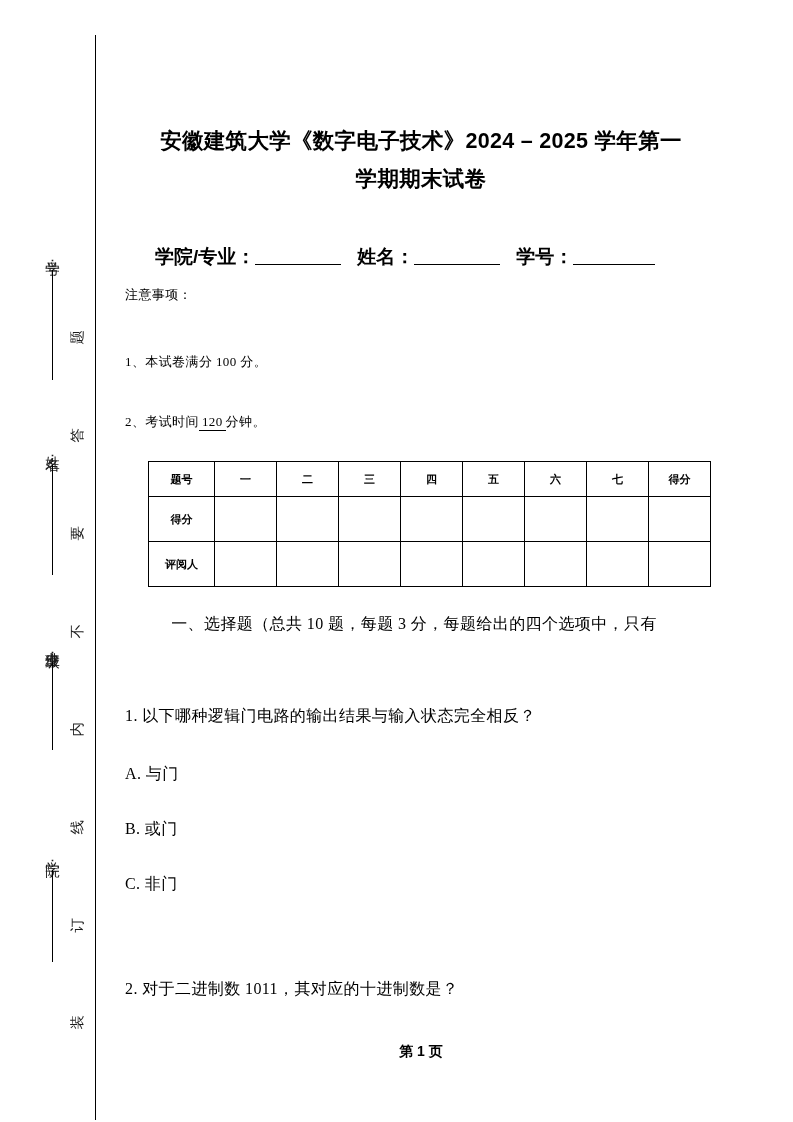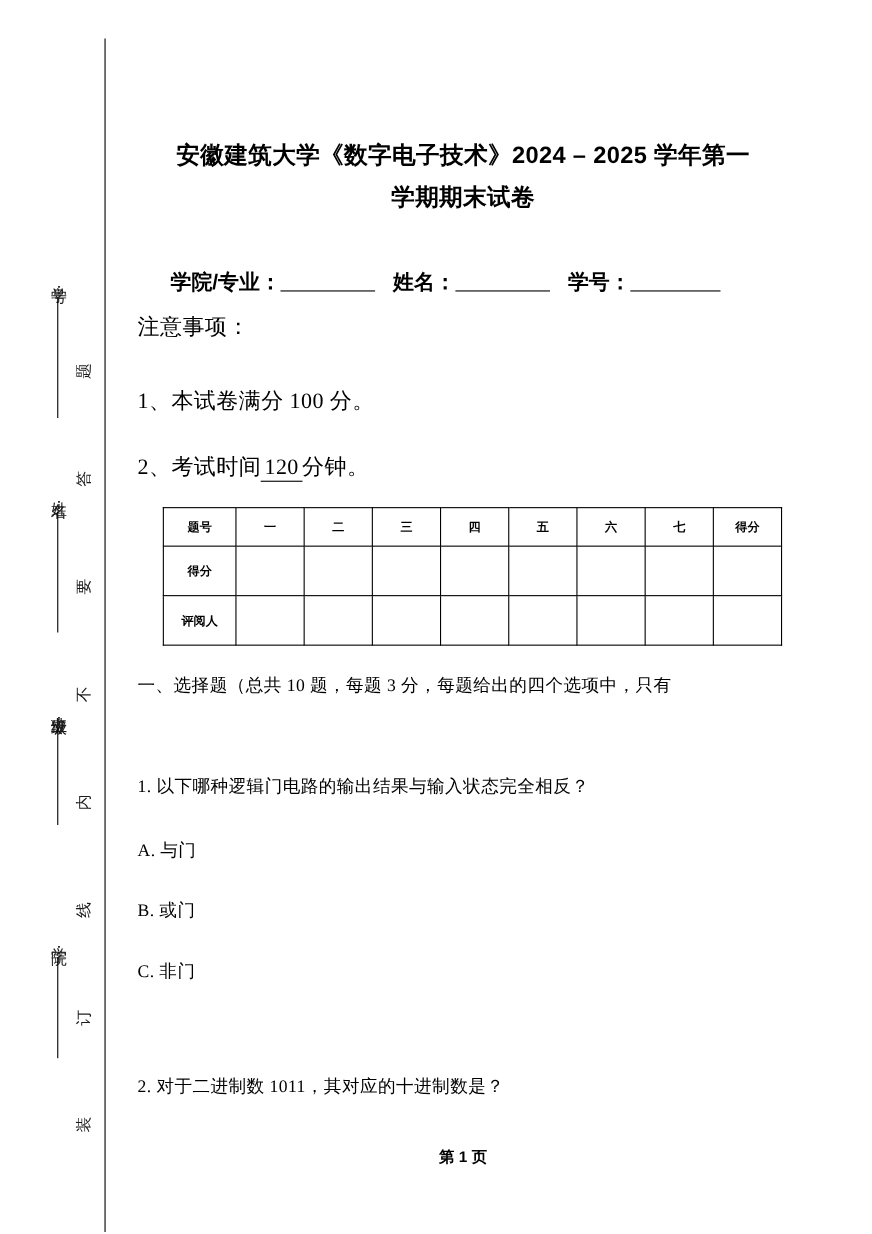--- a/index.html
+++ b/index.html
@@ -123,21 +123,21 @@
     height: 14px;
     vertical-align: -2px;
   }
   .bw-long { width: 86px; }
   .bw-mid  { width: 82px; }
   .gap-sm  { display: inline-block; width: 16px; }
 
   .note-line {
     position: absolute;
     left: 0;
-    font-size: 20px;
+    font-size: 13px;
     line-height: 1;
     letter-spacing: 0.4px;
   }
   #note-head  { top: 288px; }
   #note-1     { top: 355px; }
   #note-2     { top: 415px; }
   .inline-ul {
     border-bottom: 1.2px solid #000;
     padding: 0 3px 1px 3px;
   }
@@ -167,21 +167,21 @@
 
   
   .q-block {
     position: absolute;
     left: 0;
     width: 578px;
     font-size: 16px;
     line-height: 38px;
     letter-spacing: 0.4px;
   }
-  #section-1-head { top: 605px; }
+  #section-1-head { top: 605px; text-align: center; }
   #q1-stem   { top: 697px; }
   #q1-a      { top: 755px; }
   #q1-b      { top: 810px; }
   #q1-c      { top: 865px; }
   #q1-d      { top: 918px; }
   #q2-stem   { top: 970px; }
 
   #page-footer {
     position: absolute;
     left: 0;

